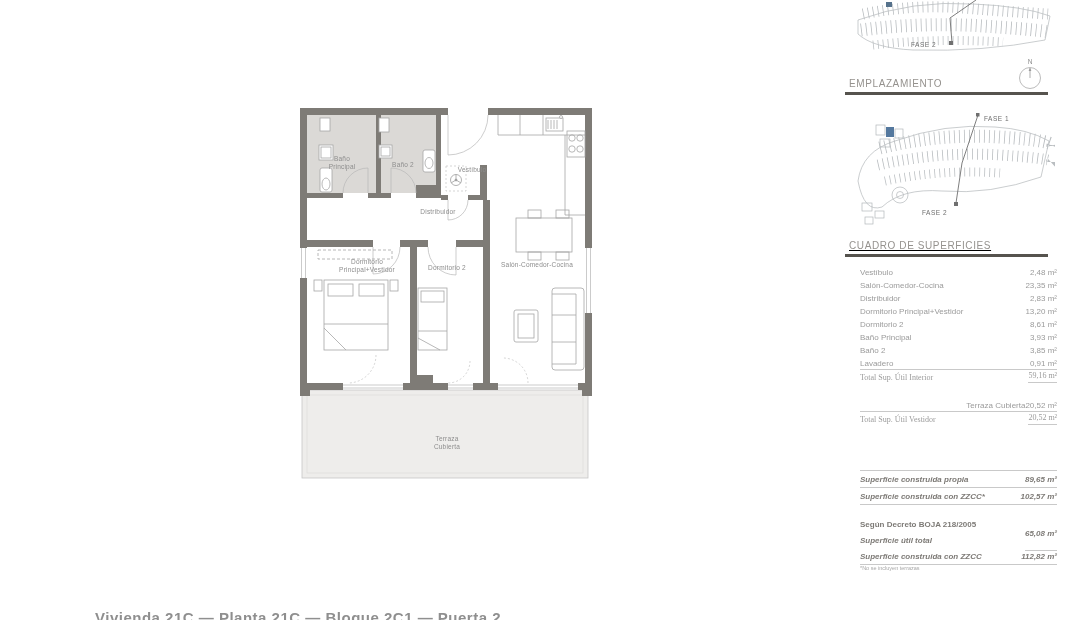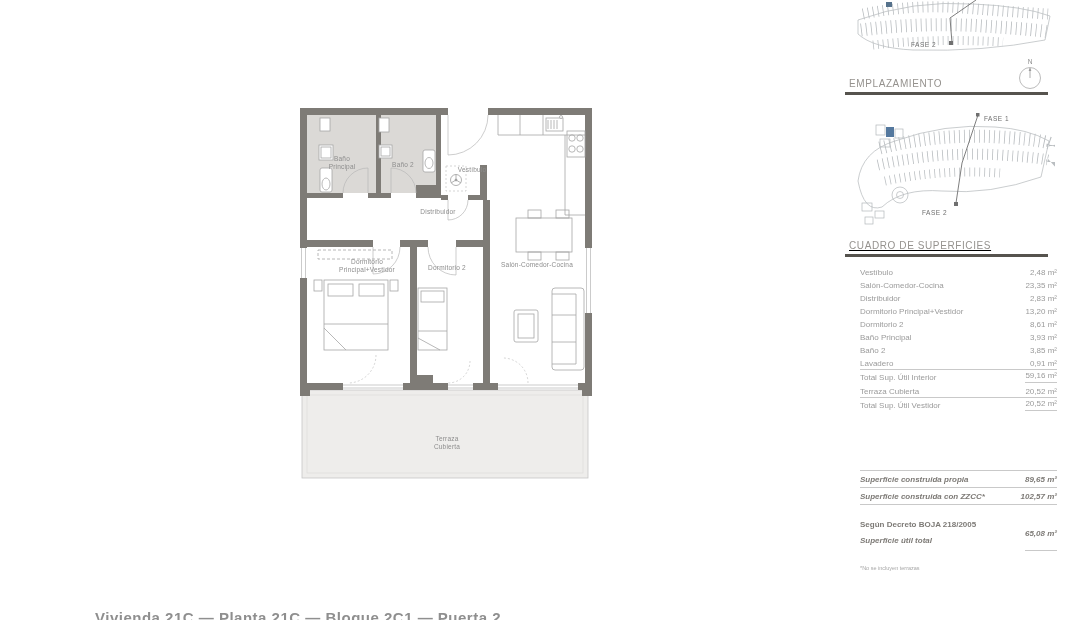--- a/index.html
+++ b/index.html
@@ -20,22 +20,22 @@
   .map2{position:absolute;left:5px;top:103px;}
   .compass{position:absolute;left:170px;top:56px;}
   .sec{position:absolute;left:0;width:205px;}
   .sec-title{font-size:10px;color:#95928e;letter-spacing:.6px;padding-left:4px;}
   .sec-bar{height:3px;background:#56534e;margin-top:3px;width:203px;}
   .emp-head{top:78px;} .cua-head{top:240px;text-decoration:underline;}
 
   .table{position:absolute;left:15px;top:265px;width:197px;}
   .trow{display:flex;justify-content:space-between;align-items:flex-end;height:13px;
         font-size:8px;color:#9b9b9b;line-height:11px;}
-  .trow.total{border-top:1px solid #c9c9c9;}
-  .trow.gap{margin-top:1px;}
+  .trow.total{border-top:1px solid #c9c9c9;font-family:Liberation Serif, serif;}
+  .trow.gap{margin-top:15px;justify-content:flex-end;}
   .tval.u{border-bottom:1px solid #c9c9c9;padding-bottom:1px;}
 
   .summary{position:absolute;left:15px;top:470px;width:197px;font-size:8px;color:#7d7a76;font-weight:bold;}
   .srow{display:flex;justify-content:space-between;align-items:center;height:16px;font-style:italic;}
   .srow.bb{border-bottom:1px solid #c9c9c9;}
   .summary .block1{border-top:1px solid #c9c9c9;}
   .decreto{margin-top:12px;height:15px;line-height:15px;}
   .sval.u{border-bottom:1px solid #c9c9c9;padding-bottom:12px;}
   .footnote{position:absolute;left:15px;top:565px;font-size:5.5px;color:#a7a7a7;}
 
@@ -294,18 +294,22 @@
       </div>
       <div class="srow bb">
         <span>Superficie construida con ZZCC*</span>
         <span class="sval">102,57 m²</span>
       </div>
       <div class="decreto">Según Decreto BOJA 218/2005</div>
       <div class="srow">
         <span>Superficie útil total</span>
         <span class="sval u">65,08 m²</span>
       </div>
+      <div class="srow bb">
+        <span>Superficie construida con ZZCC</span>
+        <span class="sval">112,82 m²</span>
+      </div>
     </div>
     <div class="footnote">*No se incluyen terrazas</div>
   </div>
 
   <div class="bottom-title">Vivienda 21C — Planta 21C — Bloque 2C1 — Puerta 2</div>
 </div>
 
 </body></html>

